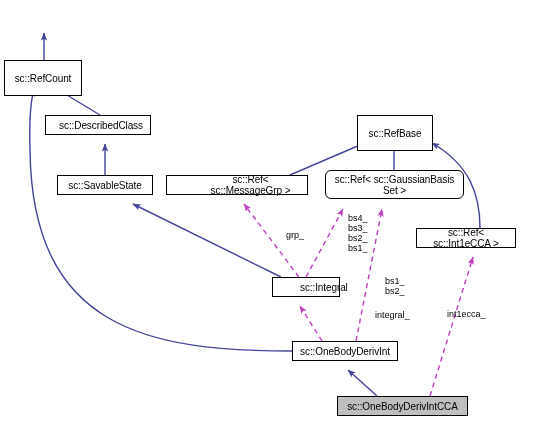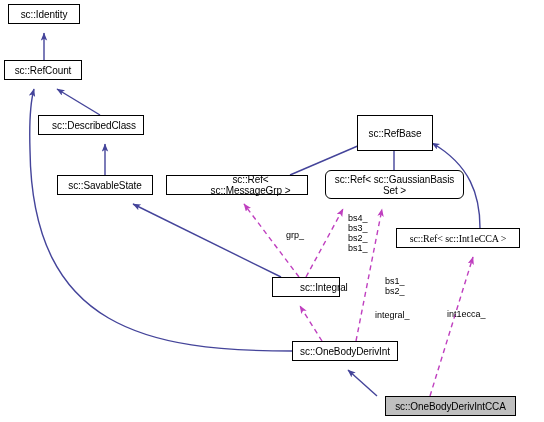--- a/index.html
+++ b/index.html
@@ -31,21 +31,20 @@
     justify-content: center;
     text-align: center;
     font-size: 10px;
     line-height: 11px;
     color: #000000;
     white-space: pre-line;
     letter-spacing: -0.1px;
   }
   .node-box.highlight {
     background: #bfbfbf;
-    margin-left: 48px;
   }
   .node-box .label {
     display: block;
     width: 100%;
     padding: 0 2px;
   }
   .edge-label {
     position: absolute;
     font-size: 9px;
     line-height: 10px;
@@ -91,50 +90,47 @@
 
     <line x1="306" y1="277" x2="343" y2="209" stroke="#bf3fbf" stroke-width="1.4" stroke-dasharray="5,4" marker-end="url(#arrow-usage)"></line>
 
     <line x1="356" y1="341" x2="382" y2="209" stroke="#bf3fbf" stroke-width="1.4" stroke-dasharray="5,4" marker-end="url(#arrow-usage)"></line>
 
     <line x1="322" y1="341" x2="300" y2="306" stroke="#bf3fbf" stroke-width="1.4" stroke-dasharray="5,4" marker-end="url(#arrow-usage)"></line>
 
     <line x1="430" y1="396" x2="473" y2="257" stroke="#bf3fbf" stroke-width="1.4" stroke-dasharray="5,4" marker-end="url(#arrow-usage)"></line>
   </svg>
 
-  <div class="node-box" style="left:8px;  top:4px;   width:72px;  height:20px;">
-    <span class="label">sc::Identity</span>
-  </div>
 
-  <div class="node-box" style="left:4px;  top:60px;  width:78px;  height:20px;align-items:center;">
+  <div class="node-box" style="left:4px;  top:60px;  width:78px;  height:36px;align-items:center;">
     <span class="label">sc::RefCount</span>
   </div>
 
-  <div class="node-box" style="left:38px; top:115px; width:106px; height:20px;padding-left:6px;">
+  <div class="node-box" style="left:45px; top:115px; width:106px; height:20px;padding-left:6px;">
     <span class="label">sc::DescribedClass</span>
   </div>
 
   <div class="node-box" style="left:357px;top:115px; width:76px;  height:36px;">
     <span class="label">sc::RefBase</span>
   </div>
 
   <div class="node-box" style="left:57px; top:175px; width:96px;  height:20px;">
     <span class="label">sc::SavableState</span>
   </div>
 
   <div class="node-box" style="left:166px;top:175px; width:142px; height:20px;padding-left:27px;">
     <span class="label">sc::Ref&lt; sc::MessageGrp &gt;</span>
   </div>
 
   <div class="node-box" style="left:325px;top:170px; width:139px; height:29px;border-radius:6px;">
     <span class="label">sc::Ref&lt; sc::GaussianBasis
 Set &gt;</span>
   </div>
 
-  <div class="node-box" style="left:396px;top:228px; width:124px; height:20px;font-family:Liberation Serif, serif;">
+  <div class="node-box" style="left:416px;top:228px; width:100px; height:20px;">
     <span class="label">sc::Ref&lt; sc::Int1eCCA &gt;</span>
   </div>
 
   <div class="node-box" style="left:272px;top:277px; width:68px;  height:20px;padding-left:27px;">
     <span class="label">sc::Integral</span>
   </div>
 
   <div class="node-box" style="left:292px;top:341px; width:106px; height:20px;">
     <span class="label">sc::OneBodyDerivInt</span>
   </div>

